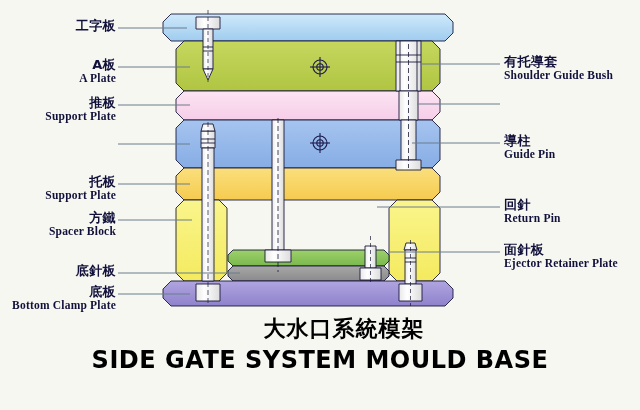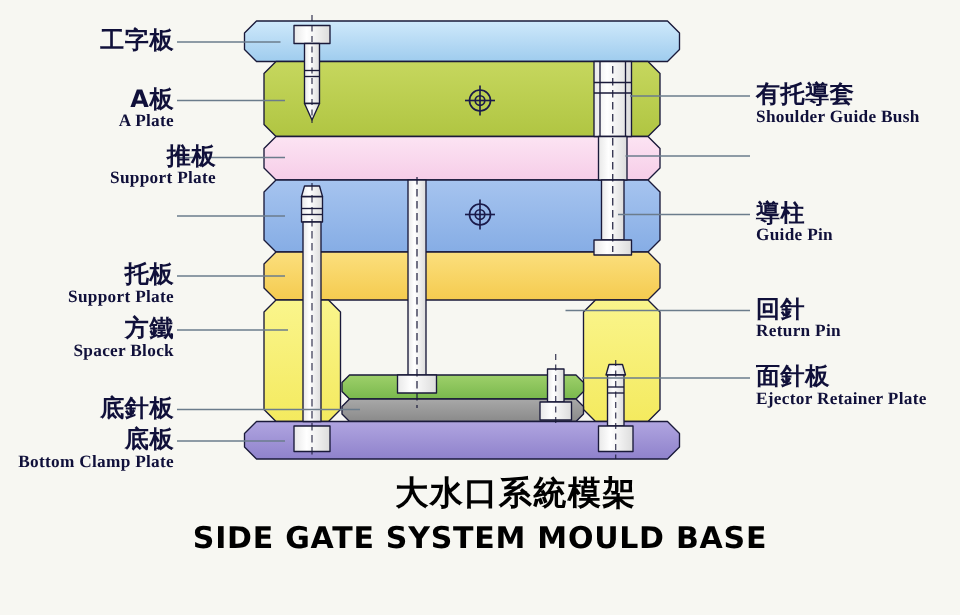--- a/index.html
+++ b/index.html
@@ -6,28 +6,28 @@
   body{
     width:640px;height:410px;overflow:hidden;
     background:#f7f7f2;
     font-family:"Liberation Serif", serif;
     position:relative;
   }
   #root{position:absolute;left:0;top:0;width:640px;height:410px;}
   svg.diagram{position:absolute;left:0;top:0;width:640px;height:410px;}
 
   .lbl{position:absolute;color:#10103a;line-height:1.05;}
-  .lbl .cn{font-family:"DejaVu Sans", sans-serif;font-weight:bold;font-size:16px;letter-spacing:.4px;}
+  .lbl .cn{font-family:"DejaVu Sans", sans-serif;font-weight:bold;font-size:13px;letter-spacing:.4px;}
   .lbl .en{font-family:"Liberation Serif", serif;font-weight:bold;font-size:11.5px;letter-spacing:.2px;}
   .lbl.right{text-align:left;}
   .lbl.left{text-align:right;}
 
   #title{position:absolute;left:0;top:314px;width:640px;text-align:center;color:#000;}
   #title .t-cn{font-family:"DejaVu Sans", sans-serif;font-weight:bold;font-size:22px;letter-spacing:1px;margin-left:48px;}
-  #title .t-en{font-family:"DejaVu Sans", sans-serif;font-weight:bold;font-size:20px;letter-spacing:.5px;margin-top:2px;}
+  #title .t-en{font-family:"DejaVu Sans", sans-serif;font-weight:bold;font-size:24px;letter-spacing:.5px;margin-top:2px;}
 </style>
 </head>
 <body>
 
 <div id="root">
 
   <svg class="diagram" viewBox="0 0 640 410">
     <defs>
       <linearGradient id="gTop" x1="0" y1="0" x2="0" y2="1">
         <stop offset="0" stop-color="#cfe9fb"></stop>
@@ -169,21 +169,21 @@
     </g>
   </svg>
 
   <div class="lbl left" style="left:0;top:19px;width:116px;">
     <div class="cn">工字板</div>
   </div>
   <div class="lbl left" style="left:0;top:58px;width:116px;">
     <div class="cn">A板</div>
     <div class="en">A Plate</div>
   </div>
-  <div class="lbl left" style="left:0;top:96px;width:116px;padding-left:28px;">
+  <div class="lbl left" style="left:0;top:96px;width:116px;">
     <div class="cn">推板</div>
     <div class="en">Support Plate</div>
   </div>
   <div class="lbl left" style="left:0;top:175px;width:116px;">
     <div class="cn">托板</div>
     <div class="en">Support Plate</div>
   </div>
   <div class="lbl left" style="left:0;top:211px;width:116px;">
     <div class="cn">方鐵</div>
     <div class="en">Spacer Block</div>

